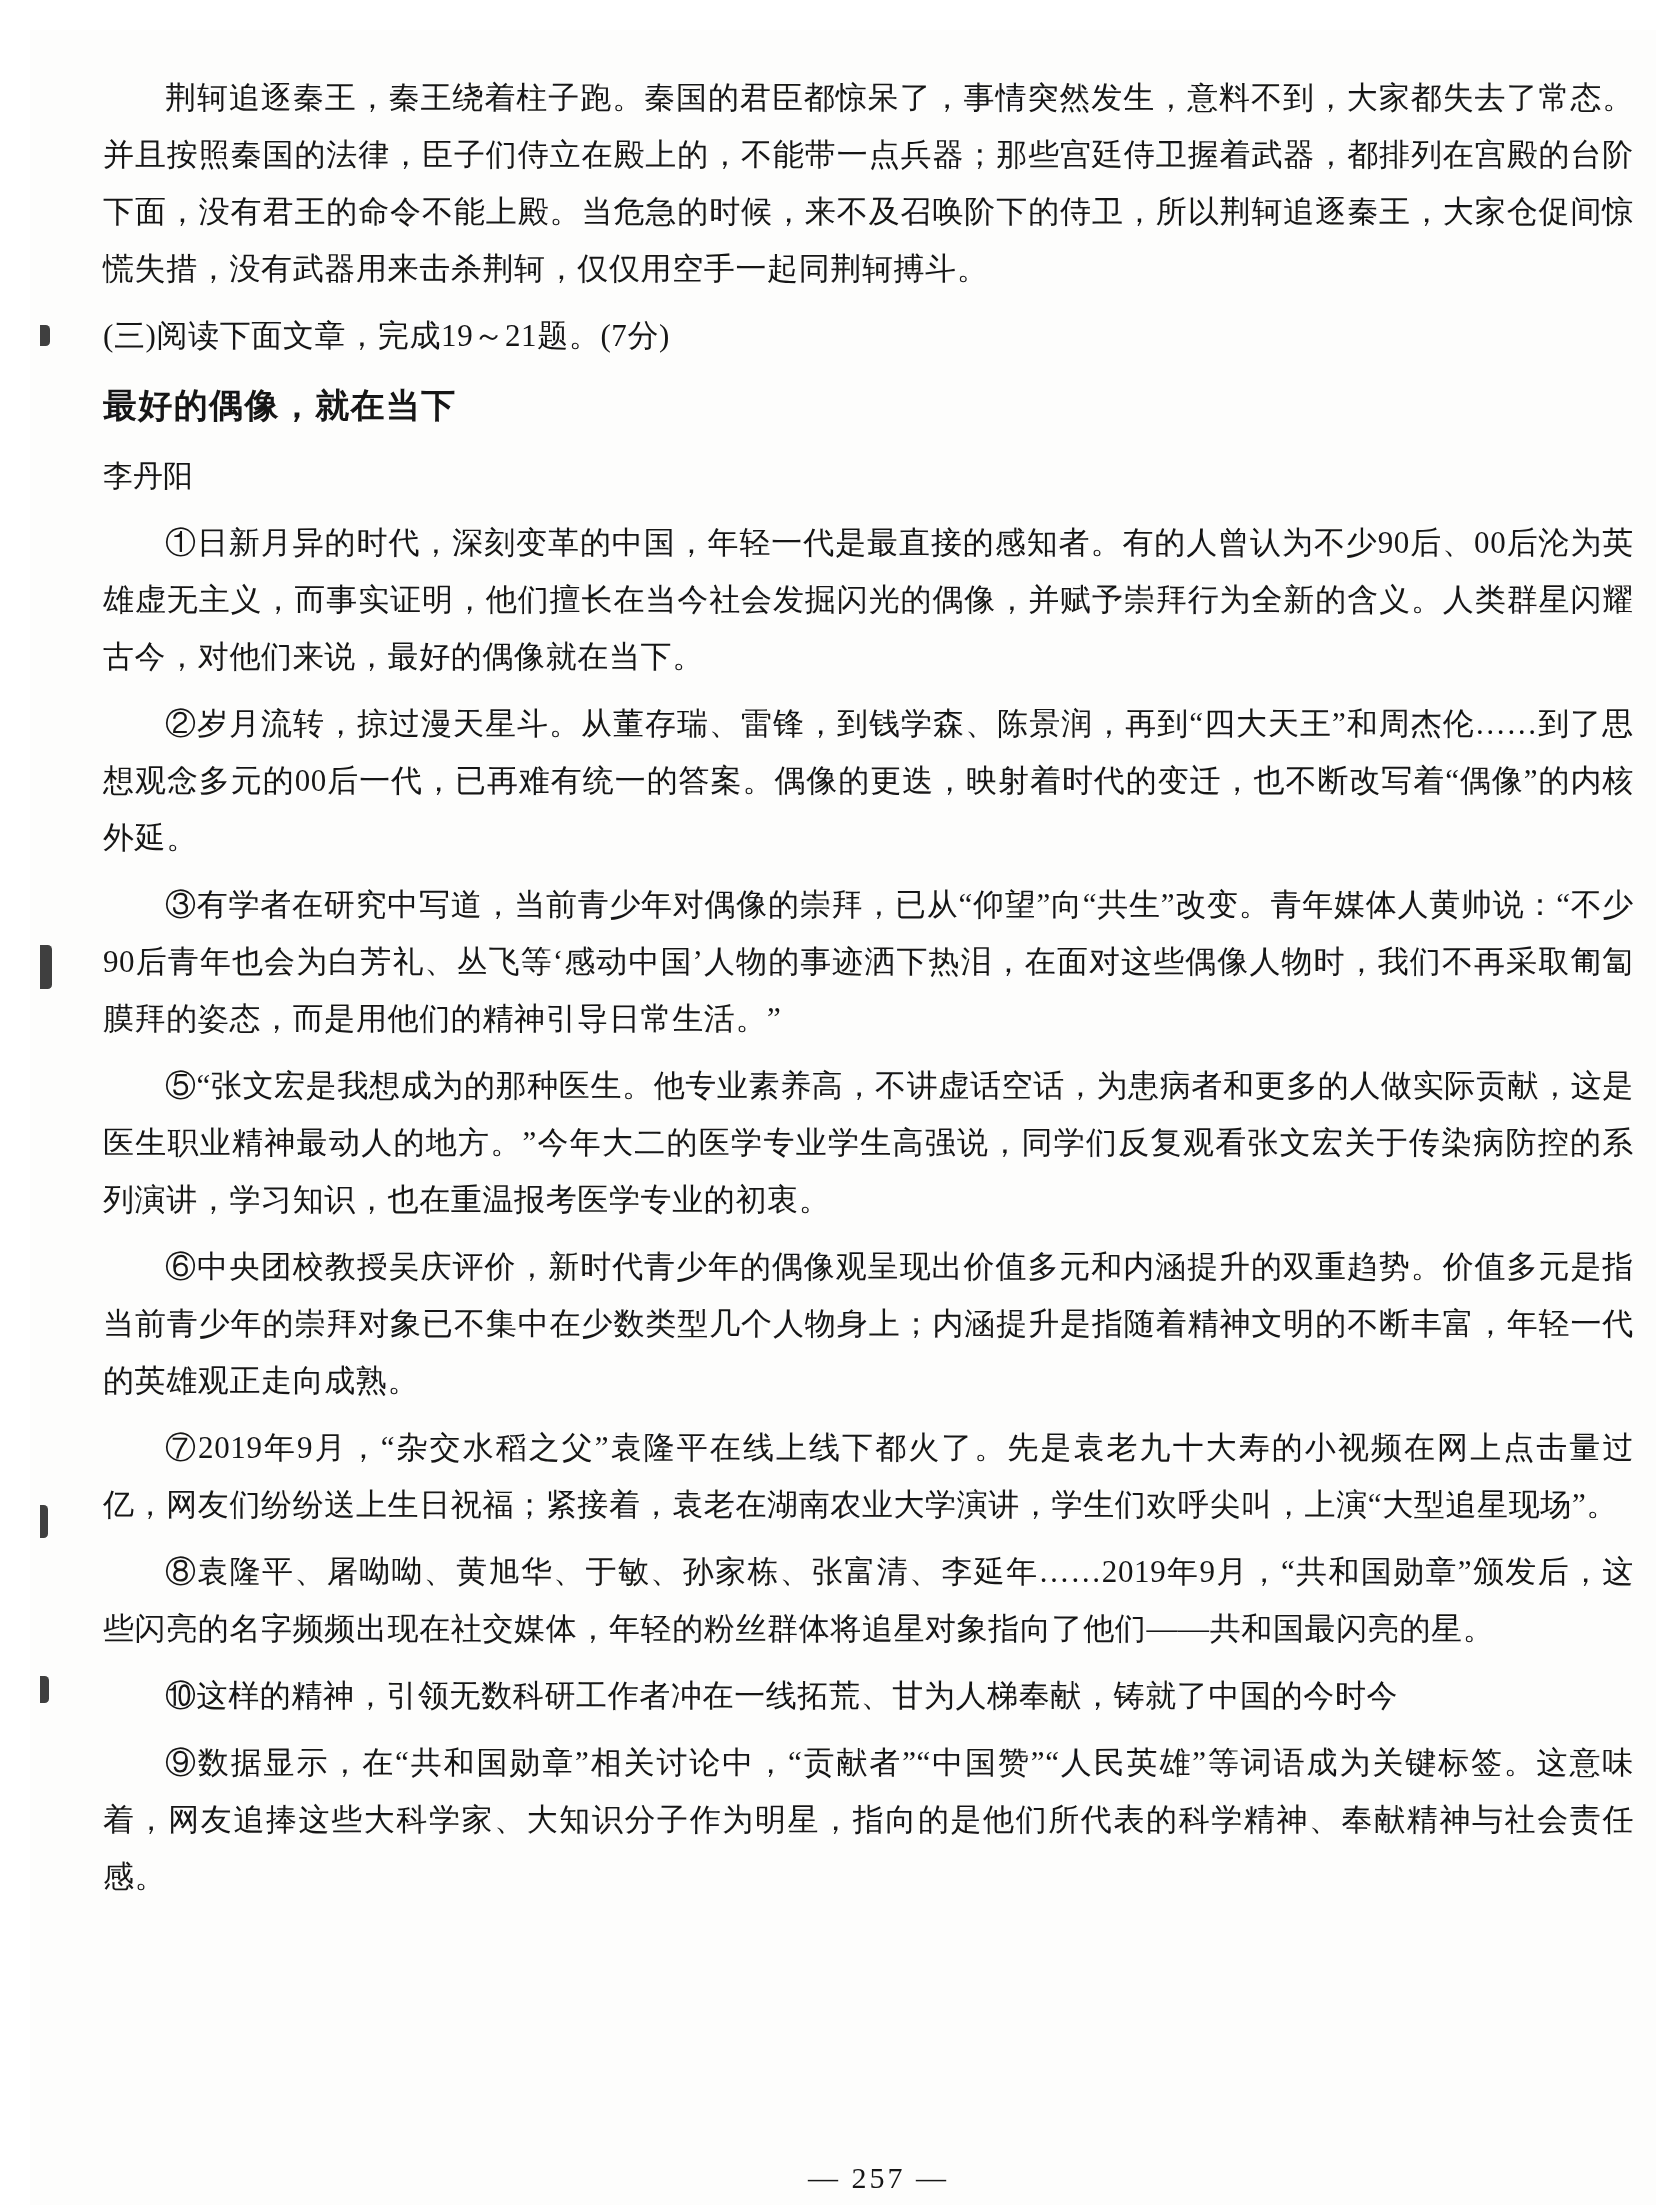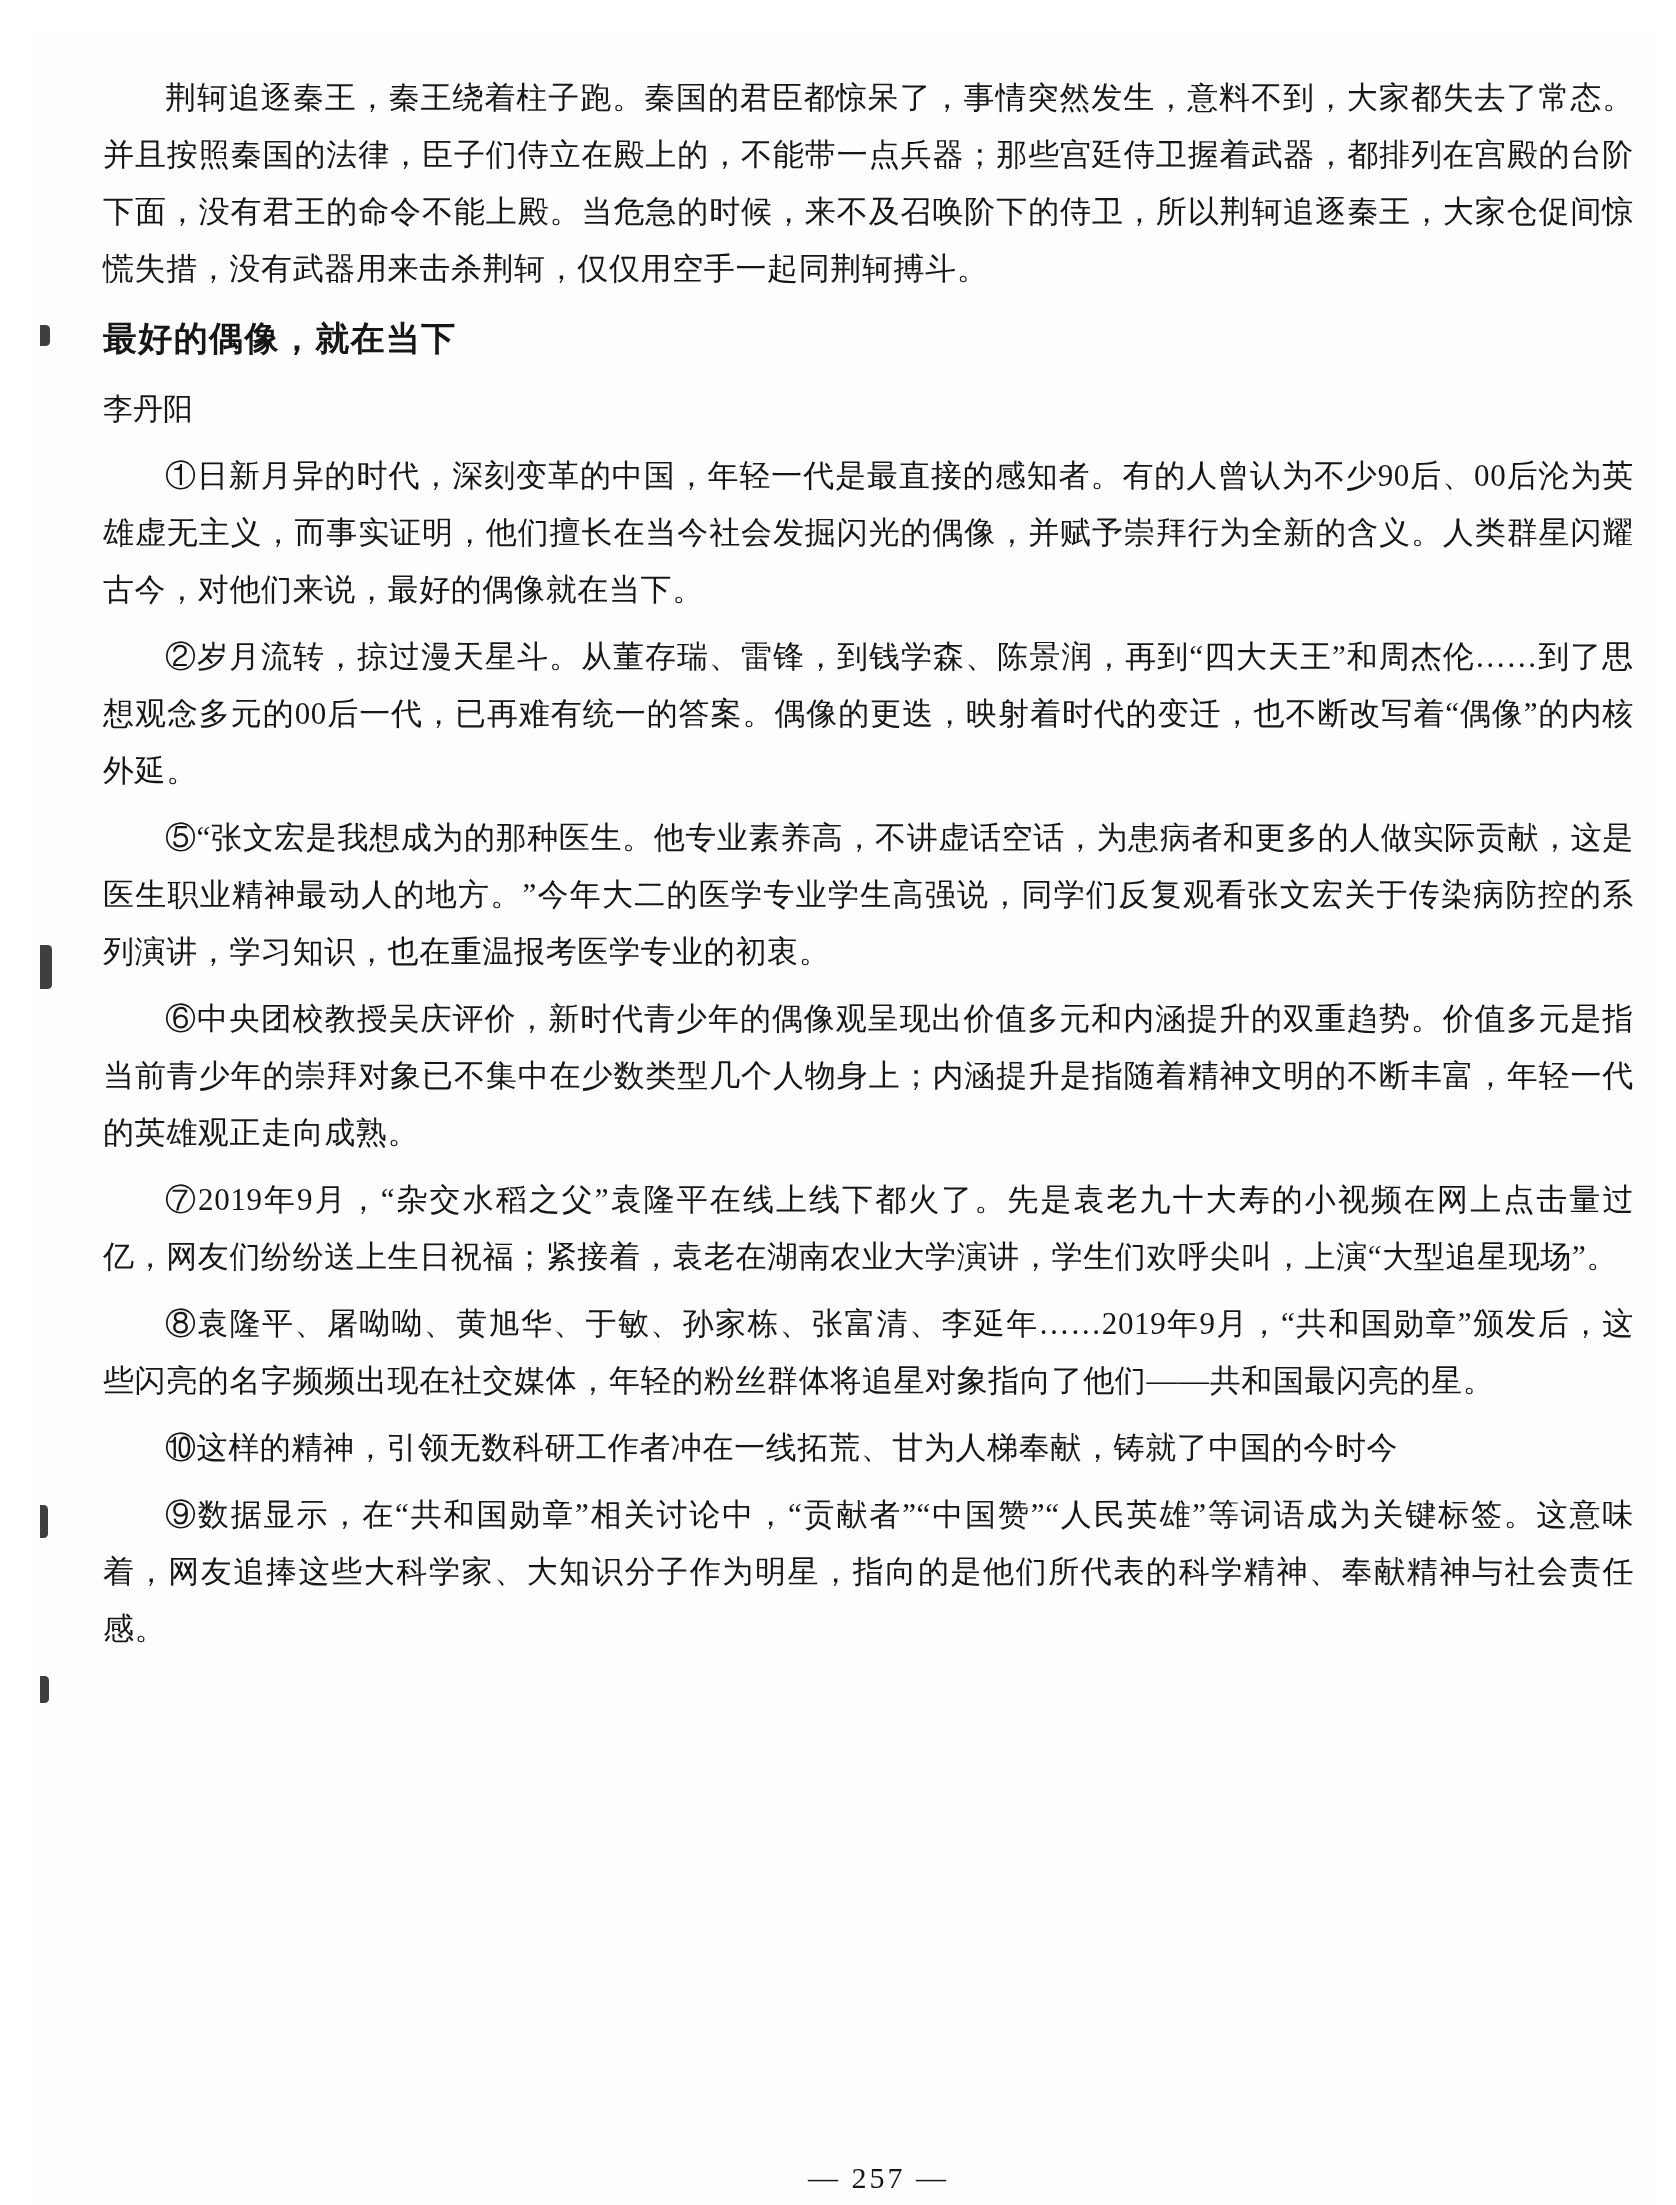--- a/index.html
+++ b/index.html
@@ -60,27 +60,29 @@
 
 <div class="page">
 
   <div class="scan-mark m1"></div>
   <div class="scan-mark m2"></div>
   <div class="scan-mark m3"></div>
   <div class="scan-mark m4"></div>
 
   <p class="body-text indent">荆轲追逐秦王，秦王绕着柱子跑。秦国的君臣都惊呆了，事情突然发生，意料不到，大家都失去了常态。并且按照秦国的法律，臣子们侍立在殿上的，不能带一点兵器；那些宫廷侍卫握着武器，都排列在宫殿的台阶下面，没有君王的命令不能上殿。当危急的时候，来不及召唤阶下的侍卫，所以荆轲追逐秦王，大家仓促间惊慌失措，没有武器用来击杀荆轲，仅仅用空手一起同荆轲搏斗。</p>
 
+  <p class="body-text section-heading">(三)阅读下面文章，完成19～21题。(7分)</p>
 
   <h1 class="article-title">最好的偶像，就在当下</h1>
 
   <p class="article-author">李丹阳</p>
 
   <p class="body-text indent">①日新月异的时代，深刻变革的中国，年轻一代是最直接的感知者。有的人曾认为不少90后、00后沦为英雄虚无主义，而事实证明，他们擅长在当今社会发掘闪光的偶像，并赋予崇拜行为全新的含义。人类群星闪耀古今，对他们来说，最好的偶像就在当下。</p>
   <p class="body-text indent">②岁月流转，掠过漫天星斗。从董存瑞、雷锋，到钱学森、陈景润，再到“四大天王”和周杰伦……到了思想观念多元的00后一代，已再难有统一的答案。偶像的更迭，映射着时代的变迁，也不断改写着“偶像”的内核外延。</p>
+  <p class="body-text indent">③有学者在研究中写道，当前青少年对偶像的崇拜，已从“仰望”向“共生”改变。青年媒体人黄帅说：“不少90后青年也会为白芳礼、丛飞等‘感动中国’人物的事迹洒下热泪，在面对这些偶像人物时，我们不再采取匍匐膜拜的姿态，而是用他们的精神引导日常生活。”</p>
   <p class="body-text indent">⑤“张文宏是我想成为的那种医生。他专业素养高，不讲虚话空话，为患病者和更多的人做实际贡献，这是医生职业精神最动人的地方。”今年大二的医学专业学生高强说，同学们反复观看张文宏关于传染病防控的系列演讲，学习知识，也在重温报考医学专业的初衷。</p>
   <p class="body-text indent">⑥中央团校教授吴庆评价，新时代青少年的偶像观呈现出价值多元和内涵提升的双重趋势。价值多元是指当前青少年的崇拜对象已不集中在少数类型几个人物身上；内涵提升是指随着精神文明的不断丰富，年轻一代的英雄观正走向成熟。</p>
   <p class="body-text indent">⑦2019年9月，“杂交水稻之父”袁隆平在线上线下都火了。先是袁老九十大寿的小视频在网上点击量过亿，网友们纷纷送上生日祝福；紧接着，袁老在湖南农业大学演讲，学生们欢呼尖叫，上演“大型追星现场”。</p>
   <p class="body-text indent">⑧袁隆平、屠呦呦、黄旭华、于敏、孙家栋、张富清、李延年……2019年9月，“共和国勋章”颁发后，这些闪亮的名字频频出现在社交媒体，年轻的粉丝群体将追星对象指向了他们——共和国最闪亮的星。</p>
   <p class="body-text indent">⑩这样的精神，引领无数科研工作者冲在一线拓荒、甘为人梯奉献，铸就了中国的今时今</p>
   <p class="body-text indent">⑨数据显示，在“共和国勋章”相关讨论中，“贡献者”“中国赞”“人民英雄”等词语成为关键标签。这意味着，网友追捧这些大科学家、大知识分子作为明星，指向的是他们所代表的科学精神、奉献精神与社会责任感。</p>
 
   <div class="page-footer">— 257 —</div>
 
 </div>

